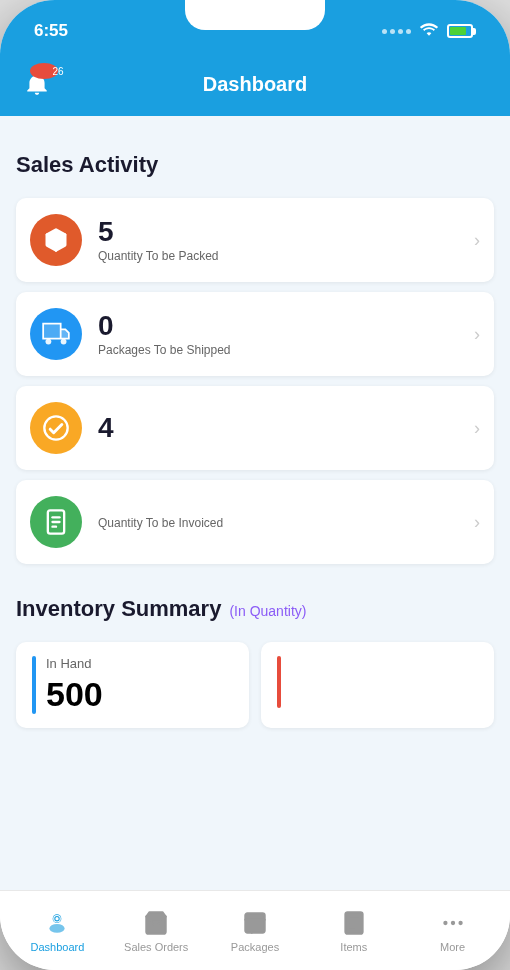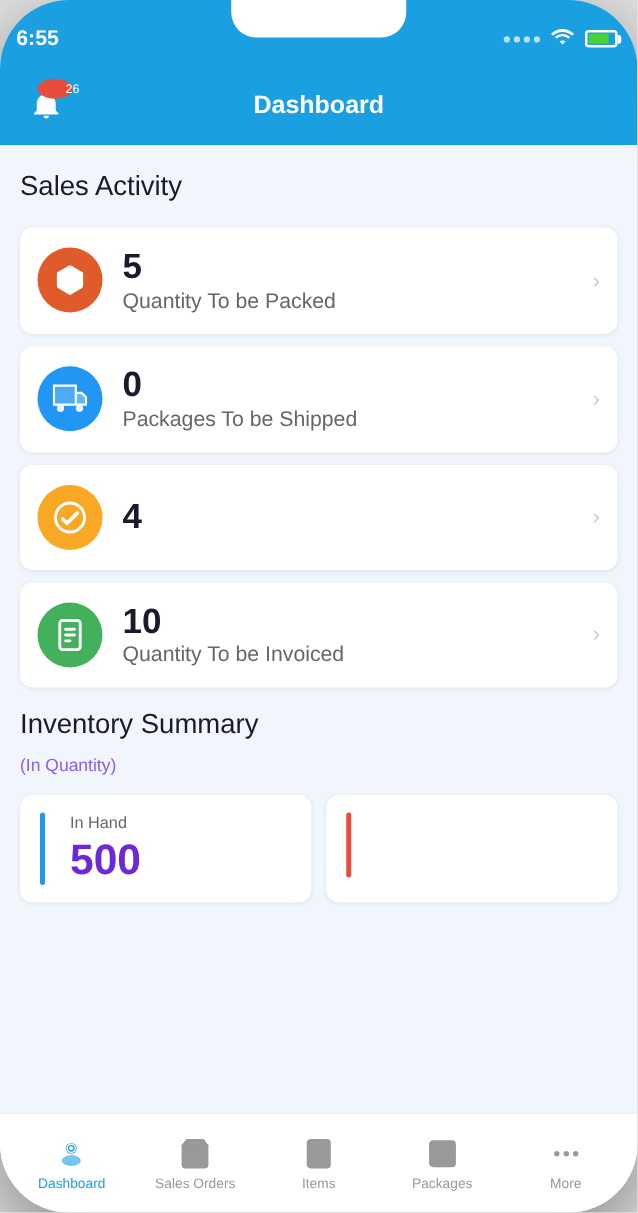--- a/index.html
+++ b/index.html
@@ -25,21 +25,21 @@
       flex-direction: column;
     }
 
     
     .status-bar {
       background: #1a9fe0;
       height: 52px;
       display: flex;
       align-items: center;
       justify-content: space-between;
-      padding: 10px 13px 0;
+      padding: 10px 34px 0;
       position: relative;
     }
 
     .status-time {
       color: #fff;
       font-size: 17px;
       font-weight: 700;
     }
 
     .status-icons {
@@ -162,23 +162,24 @@
       background: #f0f6fb;
       overflow-y: auto;
       padding: 20px 16px;
       display: flex;
       flex-direction: column;
       gap: 16px;
     }
 
     .section-title {
       font-size: 22px;
-      font-weight: 400;
+      font-weight: 700;
       color: #1a1a2e;
       margin-bottom: 4px;
+      margin-top: 16px;
     }
 
     .section-subtitle {
       font-size: 14px;
       color: #8b5cf6;
     }
 
     
     .card {
       background: #fff;
@@ -213,60 +214,59 @@
     }
 
     .card-number {
       font-size: 28px;
       font-weight: 700;
       color: #1a1a2e;
       line-height: 1.1;
     }
 
     .card-label {
-      font-size: 17px;
+      font-size: 12px;
       color: #666;
       margin-top: 2px;
     }
 
     .card-chevron {
       color: #ccc;
       font-size: 18px;
     }
 
     
     .icon-orange { background: #e05a2b; }
     .icon-blue { background: #2196F3; }
     .icon-yellow { background: #F9A825; }
     .icon-green { background: #43B05C; }
 
     
     .inventory-header {
       display: flex;
       align-items: baseline;
       gap: 8px;
-      flex-direction: column;
     }
 
     .inventory-cards {
       display: flex;
       gap: 12px;
     }
 
     .inv-card {
       flex: 1;
       background: #fff;
       border-radius: 10px;
       padding: 14px 16px;
       box-shadow: 0 1px 4px rgba(0,0,0,0.07);
     }
 
     .inv-card-inner {
       display: flex;
-      gap: 20px;
+      gap: 10px;
     }
 
     .inv-bar {
       width: 4px;
       border-radius: 2px;
       min-height: 52px;
     }
     .inv-bar-blue { background: #2196F3; }
     .inv-bar-red { background: #e74c3c; }
 
@@ -274,21 +274,21 @@
 
     .inv-label {
       font-size: 13px;
       color: #666;
       margin-bottom: 4px;
     }
 
     .inv-number {
       font-size: 34px;
       font-weight: 700;
-      color: #6d28d9;
+      color: #000000;
       text-align: right;
     }
 
     
     .bottom-nav {
       background: #fff;
       height: 80px;
       display: flex;
       align-items: center;
       border-top: 1px solid #e8e8e8;
@@ -434,21 +434,20 @@
       <div class="card">
         <div class="card-icon icon-green">
           <svg viewBox="0 0 24 24">
             <rect x="5" y="2" width="14" height="20" rx="2" style="fill:none;stroke:#fff;stroke-width:2"></rect>
             <line x1="9" y1="8" x2="15" y2="8" style="stroke:#fff;stroke-width:2;stroke-linecap:round"></line>
             <line x1="9" y1="12" x2="15" y2="12" style="stroke:#fff;stroke-width:2;stroke-linecap:round"></line>
             <line x1="9" y1="16" x2="12" y2="16" style="stroke:#fff;stroke-width:2;stroke-linecap:round"></line>
           </svg>
         </div>
         <div class="card-body">
-          <div class="card-number">10</div>
           <div class="card-label">Quantity To be Invoiced</div>
         </div>
         <div class="card-chevron">›</div>
       </div>
     </div>
 
     <div>
       <div class="inventory-header">
         <span class="section-title">Inventory Summary</span>
         <span class="section-subtitle">(In Quantity)</span>
@@ -496,38 +495,38 @@
           <line x1="3" y1="6" x2="21" y2="6"></line>
           <path d="M16 10a4 4 0 01-8 0"></path>
         </svg>
       </div>
       <span class="nav-label">Sales Orders</span>
     </div>
 
     <div class="nav-item nav-inactive">
       <div class="nav-icon">
         <svg viewBox="0 0 24 24" fill="none" stroke="#999" stroke-width="1.8" stroke-linecap="round" stroke-linejoin="round">
+          <rect x="3" y="3" width="18" height="18" rx="2"></rect>
+          <line x1="3" y1="9" x2="21" y2="9"></line>
+          <line x1="9" y1="9" x2="9" y2="21"></line>
+        </svg>
+      </div>
+      <span class="nav-label">Packages</span>
+    </div>
+
+    <div class="nav-item nav-inactive">
+      <div class="nav-icon">
+        <svg viewBox="0 0 24 24" fill="none" stroke="#999" stroke-width="1.8" stroke-linecap="round" stroke-linejoin="round">
           <rect x="4" y="2" width="16" height="20" rx="2"></rect>
           <line x1="8" y1="8" x2="16" y2="8"></line>
           <line x1="8" y1="12" x2="16" y2="12"></line>
           <line x1="8" y1="16" x2="12" y2="16"></line>
         </svg>
       </div>
       <span class="nav-label">Items</span>
-    </div>
-
-    <div class="nav-item nav-inactive">
-      <div class="nav-icon">
-        <svg viewBox="0 0 24 24" fill="none" stroke="#999" stroke-width="1.8" stroke-linecap="round" stroke-linejoin="round">
-          <rect x="3" y="3" width="18" height="18" rx="2"></rect>
-          <line x1="3" y1="9" x2="21" y2="9"></line>
-          <line x1="9" y1="9" x2="9" y2="21"></line>
-        </svg>
-      </div>
-      <span class="nav-label">Packages</span>
     </div>
 
     <div class="nav-item nav-inactive">
       <div class="nav-icon">
         <svg viewBox="0 0 24 24" fill="#999">
           <circle cx="5" cy="12" r="2"></circle>
           <circle cx="12" cy="12" r="2"></circle>
           <circle cx="19" cy="12" r="2"></circle>
         </svg>
       </div>

